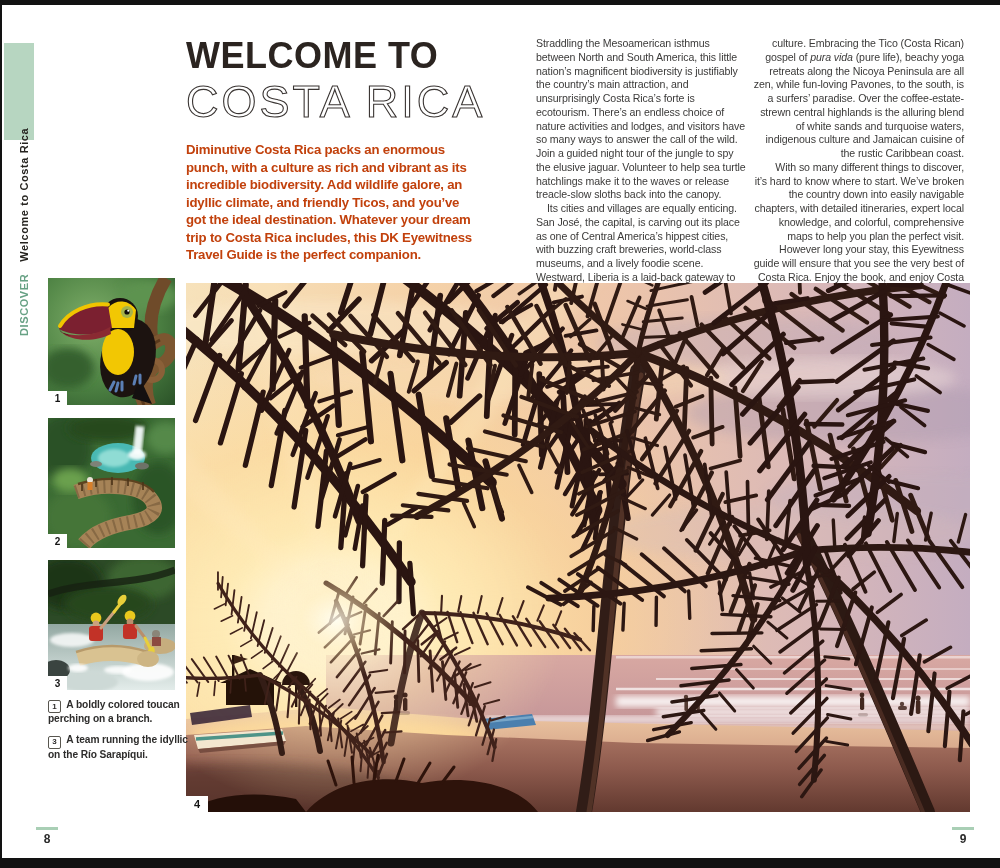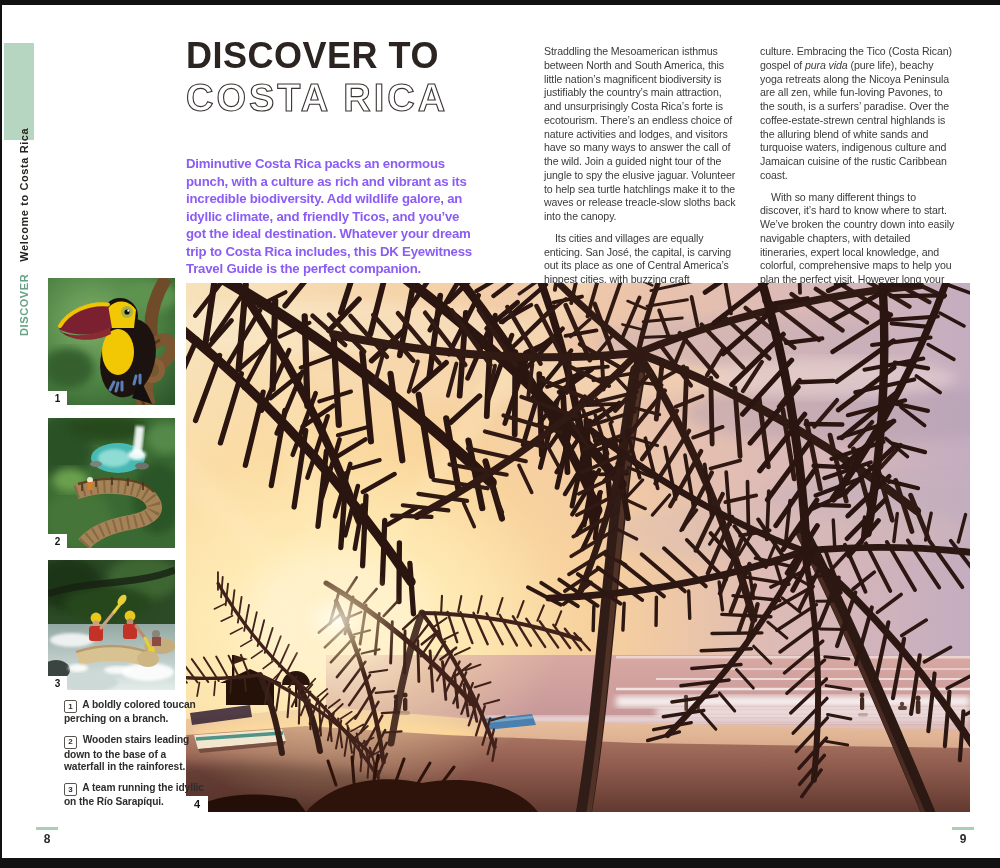--- a/index.html
+++ b/index.html
@@ -14,49 +14,49 @@
   .green-block{position:absolute;left:4px;top:43px;width:30px;height:97px;background:#b7d6c1;}
   .side-rail{position:absolute;left:16px;top:148px;width:20px;height:190px;}
   .side-rail .vtext{position:absolute;left:2px;top:188px;transform:rotate(-90deg);
        transform-origin:0 0;white-space:nowrap;font-size:11px;font-weight:700;letter-spacing:.6px;}
   .vtext .discover{color:#67a184;}
   .vtext .chapter{color:#25231f;margin-left:12px;}
 
   
   .title{position:absolute;left:186px;top:34px;width:300px;color:#2b2420;}
   .title .l1{font-size:36px;font-weight:700;letter-spacing:.5px;line-height:1.2;}
-  .title .l2{font-size:38px;font-weight:700;letter-spacing:3px;line-height:1.12;color:#3a3533;}
+  .title .l2{font-size:45px;font-weight:400;letter-spacing:3px;line-height:1.12;color:#3a3533;}
   @supports (-webkit-text-stroke: 1px #000){
     .title .l2{color:transparent;-webkit-text-stroke:1.1px #3a3533;}
   }
-  .intro{position:absolute;left:186px;top:142px;width:294px;font-size:13.2px;font-weight:700;
-       line-height:1.33;letter-spacing:-.2px;color:#8b5cf6;}
+  .intro{position:absolute;left:186px;top:128px;width:294px;font-size:13.2px;font-weight:700;
+       line-height:1.33;letter-spacing:-.2px;color:#c2410c;}
 
   
   .col{position:absolute;top:37px;width:212px;font-size:10.6px;line-height:1.3;color:#3b3a39;
        letter-spacing:-.1px;}
-  .col1{left:536px;} .col2{left:752px;}
-  .col p{margin:8px;}
+  .col1{left:536px;} .col2{left:752px;text-align:right;}
+  .col p{margin:0;}
   .col p.indent{text-indent:11px;}
   .it{font-style:italic;}
 
   
   .photo{position:absolute;overflow:hidden;background:#ccc;}
   .photo svg{display:block;width:100%;height:100%;}
   .photo1{left:48px;top:278px;width:127px;height:127px;}
   .photo2{left:48px;top:418px;width:127px;height:130px;}
   .photo3{left:48px;top:560px;width:127px;height:130px;}
   .photo4{left:186px;top:283px;width:784px;height:529px;}
   .fig-badge{position:absolute;left:0;bottom:0;min-width:15px;height:14px;background:#fff;
        color:#141414;font-size:10px;font-weight:700;display:flex;align-items:center;
        justify-content:center;padding:0 2px;}
   .photo4 .fig-badge{min-width:18px;height:16px;font-size:11px;}
 
   
-  .captions{position:absolute;left:64px;top:699px;width:142px;}
+  .captions{position:absolute;left:48px;top:699px;width:142px;}
   .captions p{margin:0 0 8px 0;font-size:10.2px;font-weight:700;line-height:1.24;
        color:#2e2d2c;letter-spacing:-.1px;}
   .cap-num{display:inline-flex;align-items:center;justify-content:center;width:11px;height:11px;
        border:1px solid #58564f;border-radius:2px;font-size:8px;font-weight:700;color:#2e2d2c;
        margin-right:3px;vertical-align:-1px;}
 
   
   .pn{position:absolute;font-size:12px;font-weight:700;color:#2a2a2a;}
   .pn .bar{display:block;width:22px;height:3px;background:#a9cfb5;margin:0 auto 2px auto;}
   .pn-left{left:32px;top:827px;width:30px;text-align:center;}
@@ -68,21 +68,21 @@
 <div class="edge edge-top"></div>
 <div class="edge edge-bottom"></div>
 <div class="edge edge-left"></div>
 
 <div class="green-block"></div>
 <div class="side-rail">
   <span class="vtext"><span class="discover">DISCOVER</span><span class="chapter">Welcome to Costa Rica</span></span>
 </div>
 
 <div class="title">
-  <div class="l1">DISCOVER TO</div>
+  <div class="l1">WELCOME TO</div>
   <div class="l2">COSTA RICA</div>
 </div>
 
 <p class="intro">Diminutive Costa Rica packs an enormous punch, with a culture as rich and vibrant as its incredible biodiversity. Add wildlife galore, an idyllic climate, and friendly Ticos, and you’ve got the ideal destination. Whatever your dream trip to Costa Rica includes, this DK Eyewitness Travel Guide is the perfect companion.</p>
 
 <div class="col col1">
   <p><span>Straddling the Mesoamerican isthmus between North and South America, this little nation’s magnificent biodiversity is justifiably the country’s main attraction, and unsurprisingly Costa Rica’s forte is ecotourism. There’s an endless choice of nature activities and lodges, and visitors have so many ways to answer the call of the wild. Join a guided night tour of the jungle to spy the elusive jaguar. Volunteer to help sea turtle hatchlings make it to the waves or release treacle-slow sloths back into the canopy.</span></p>
   <p class="indent"><span>Its cities and villages are equally enticing. San José, the capital, is carving out its place as one of Central America’s hippest cities, with buzzing craft breweries, world-class museums, and a lively foodie scene. Westward, Liberia is a laid-back gateway to Costa Rica’s </span><span class="it">sabanero</span><span> (cowboy)</span></p>
 </div>
 <div class="col col2">
@@ -438,21 +438,20 @@
       <path d="M150,502 L142,478 M168,500 L166,474 M188,498 L192,472 M210,498 L218,476 M232,500 L244,480 M256,500 L268,484" stroke="#2e130b" stroke-width="3" stroke-linecap="round"></path>
       <path d="M0,529 C30,510 70,508 110,516 L120,529 Z" fill="#240f08"></path>
     </g>
     <ellipse cx="150" cy="337" rx="70" ry="60" fill="url(#bloom)" opacity=".9"></ellipse>
   </svg>
   <div class="fig-badge">4</div>
 </figure>
 
 <div class="captions">
   <p><span class="cap-num">1</span> <span>A boldly colored toucan perching on a branch.</span></p>
-  <p><span class="cap-num">2</span> <span>Wooden stairs leading down to the base of a waterfall in the rainforest.</span></p>
   <p><span class="cap-num">3</span> <span>A team running the idyllic on the Río Sarapíqui.</span></p>
 </div>
 
 <div class="pn pn-left">
   <span class="bar"></span>
   <span>8</span>
 </div>
 <div class="pn pn-right">
   <span class="bar"></span>
   <span>9</span>

